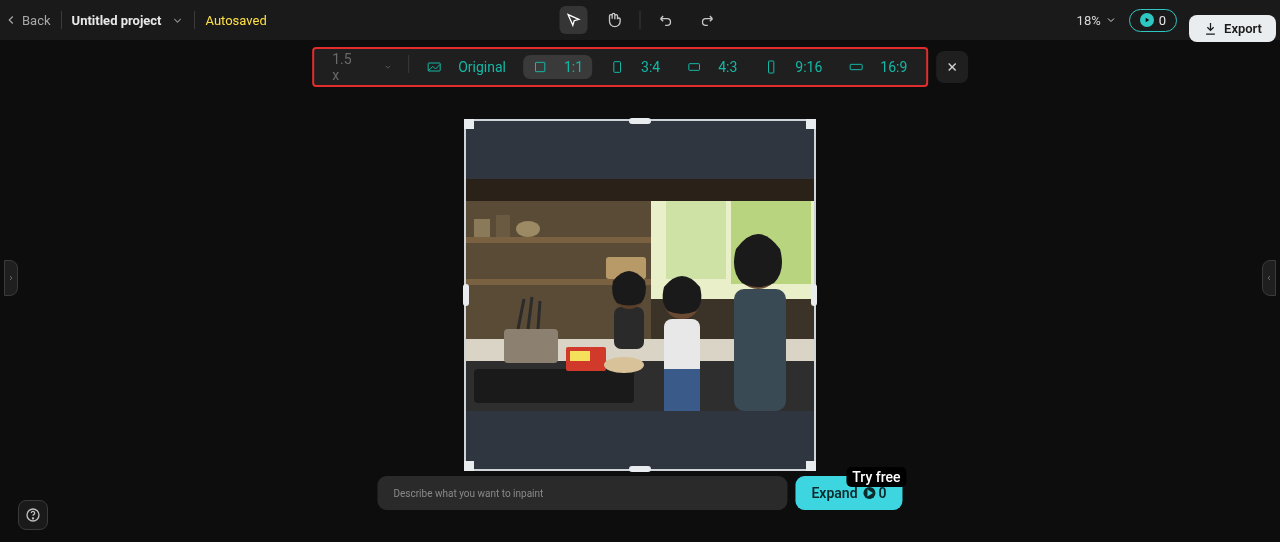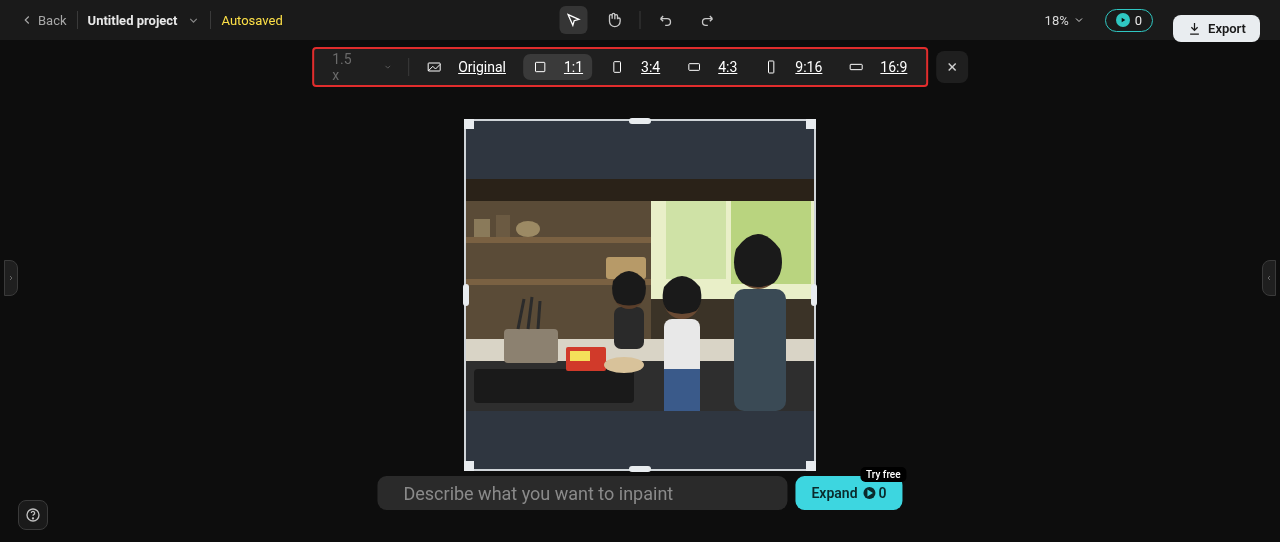--- a/index.html
+++ b/index.html
@@ -12,21 +12,21 @@
       overflow: hidden;
       position: relative;
     }
     
     
     .topbar {
       height: 40px;
       background: #1a1a1a;
       display: flex;
       align-items: center;
-      padding: 0 20px;
+      padding: 0 4px;
       gap: 12px;
     }
     .left-group { display: flex; align-items: center; gap: 10px; }
     .back-btn {
       display: flex; align-items: center; gap: 4px;
       color: #a8a8a8; font-size: 13px; cursor: pointer;
     }
     .back-btn svg { width: 14px; height: 14px; }
     .v-divider { width: 1px; height: 18px; background: #3a3a3a; }
     .project-name { font-size: 13px; color: #e8e8e8; font-weight: 700; }
@@ -37,21 +37,21 @@
       position: absolute; left: 50%; transform: translateX(-50%);
       display: flex; align-items: center; gap: 12px;
     }
     .tool-btn {
       width: 28px; height: 28px; display: flex; align-items: center; justify-content: center;
       border-radius: 6px; cursor: pointer; color: #c8c8c8;
     }
     .tool-btn.active { background: #353535; color: #fff; }
     .tool-btn svg { width: 16px; height: 16px; }
     
-    .right-group { margin-left: auto; display: flex; align-items: center; gap: 20px; }
+    .right-group { margin-left: auto; display: flex; align-items: center; gap: 12px; }
     .zoom { font-size: 13px; color: #d8d8d8; display:flex; align-items:center; gap:4px; }
     .credit-pill {
       display: flex; align-items: center; gap: 5px;
       border: 1px solid #2fc7c2; border-radius: 14px;
       padding: 3px 10px; font-size: 13px; color: #e8e8e8;
     }
     .credit-pill .dot {
       width: 14px; height: 14px; border-radius: 50%;
       background: #2fc7c2; display:flex; align-items:center; justify-content:center;
     }
@@ -62,34 +62,34 @@
       padding: 6px 14px; border-radius: 8px; cursor: pointer; margin-top: 16px;
     }
     .export-btn svg { width: 15px; height: 15px; }
     
     
     .aspect-bar-wrap {
       position: absolute; top: 47px; left: 50%; transform: translateX(-50%);
       display: flex; align-items: center; gap: 8px;
     }
     .aspect-bar {
-      display: flex; align-items: center; gap: 8px;
+      display: flex; gap: 8px;
       background: #1f1f1f; border-radius: 10px;
       padding: 6px 10px; height: 40px;
       border: 2px solid #e12d2d; border-radius: 4px;
     }
     .scale-select {
       display: flex; align-items: center; gap: 28px;
       color: #6a6a6a; font-size: 14px; padding: 4px 8px;
     }
     .scale-select svg { width: 12px; height: 12px; }
     .ratio-btn {
       display: flex; align-items: center; gap: 16px;
       padding: 5px 9px; border-radius: 7px;
-      font-size: 14px; color: #ffffff; cursor: pointer; text-decoration: underline;
+      font-size: 14px; color: #14b8a6; cursor: pointer;
     }
     .ratio-btn.active { background: #3a3a3a; }
     .ratio-btn svg { width: 16px; height: 16px; stroke: currentColor; fill: none; stroke-width: 1.5; }
     
     .close-aspect {
       width: 32px; height: 32px; display:flex; align-items:center; justify-content:center;
       background: #1f1f1f; border-radius: 8px; cursor:pointer; color:#d0d0d0;
     }
     .close-aspect svg { width: 14px; height: 14px; }
     
@@ -134,34 +134,34 @@
     .side-tab svg { width: 8px; height: 12px; }
     
     
     .prompt-bar {
       position: absolute; bottom: 32px; left: 50%; transform: translateX(-50%);
       display: flex; align-items: center; gap: 8px;
     }
     .prompt-input {
       width: 410px; height: 34px;
       background: #2a2a2a; border-radius: 9px;
-      display: flex; align-items: center; padding: 0 26px;
-      color: #8a8a8a; font-size: 18px;
+      display: flex; align-items: center; padding: 0 16px;
+      color: #8a8a8a; font-size: 10px;
     }
     .expand-btn {
       position: relative;
       height: 34px; padding: 0 16px;
       background: #3dd6e0; color: #0a2a2c;
       border-radius: 9px; font-size: 14px; font-weight: 600;
       display:flex; align-items:center; gap:6px; cursor:pointer;
     }
     .expand-btn svg { width:14px; height:14px; }
     .expand-btn .badge {
       position: absolute; top: -9px; right: -4px;
-      background: #000; color: #fff; font-size: 10px; font-weight: 500;
+      background: #000; color: #fff; font-size: 14px; font-weight: 500;
       padding: 2px 6px; border-radius: 5px;
     }
     
     
     .help-btn {
       position: absolute; bottom: 12px; left: 18px;
       width: 30px; height: 30px; border-radius: 8px;
       border: 1px solid #3a3a3a; background: #1a1a1a;
       display:flex; align-items:center; justify-content:center;
       color:#c0c0c0; cursor:pointer;

